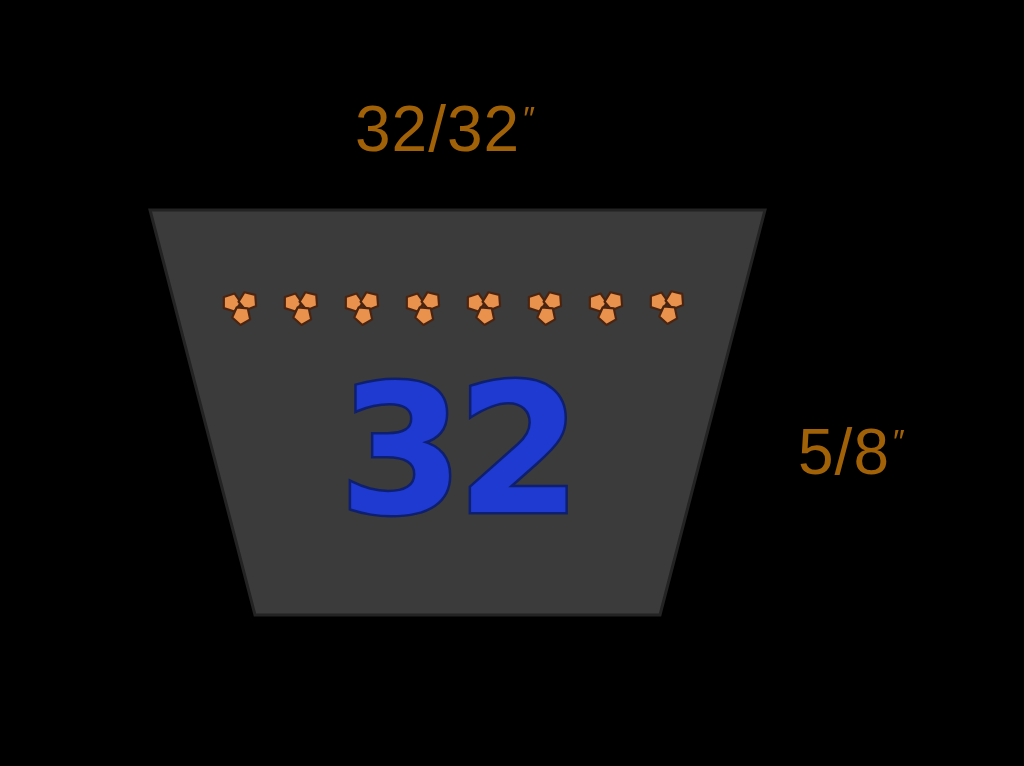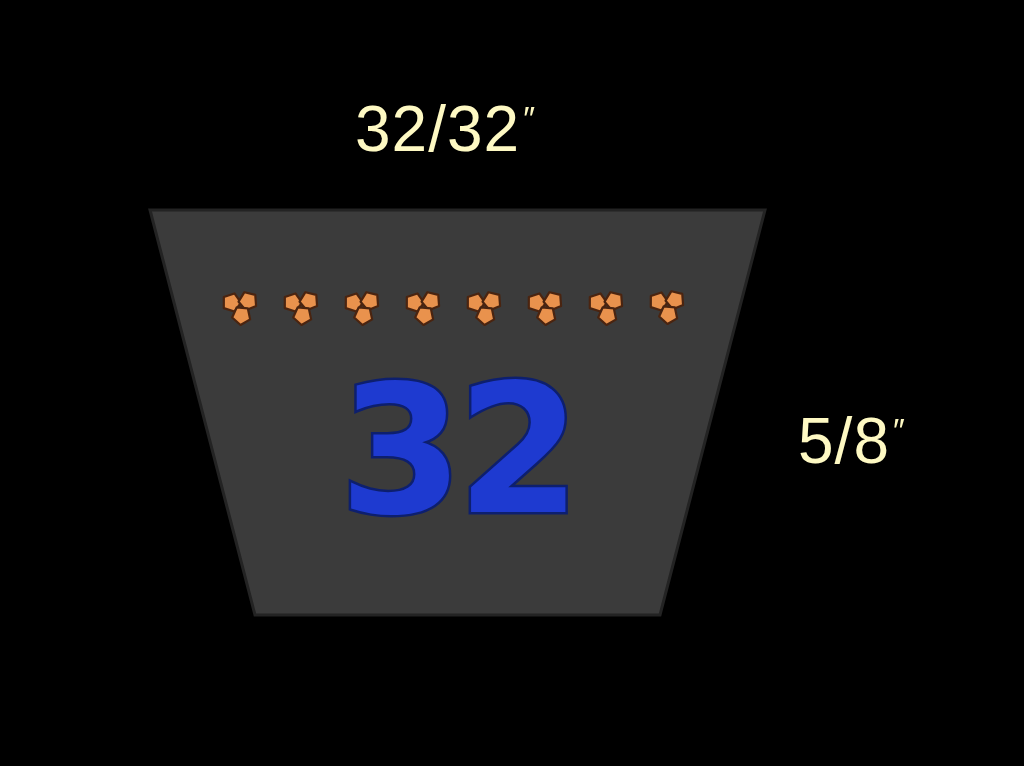--- a/index.html
+++ b/index.html
@@ -10,39 +10,39 @@
   .stage {
     position: relative;
     width: 1024px;
     height: 766px;
     background: #000000;
     overflow: hidden;
     font-family: "Liberation Sans", sans-serif;
   }
   .dim-label {
     position: absolute;
-    color: #fef9c3;
+    color: #a16207;
     font-size: 64px;
     font-weight: 400;
     letter-spacing: 1px;
     white-space: nowrap;
   }
   .dim-label .prime {
     font-size: 0.52em;
     vertical-align: 0.62em;
     margin-left: 3px;
     letter-spacing: 0;
   }
   .label-top {
     left: 355px;
     top: 92px;
   }
   .label-side {
     left: 798px;
-    top: 404px;
+    top: 415px;
   }
   svg.diagram {
     position: absolute;
     left: 0;
     top: 0;
   }
 </style>
 </head>
 <body>
 

